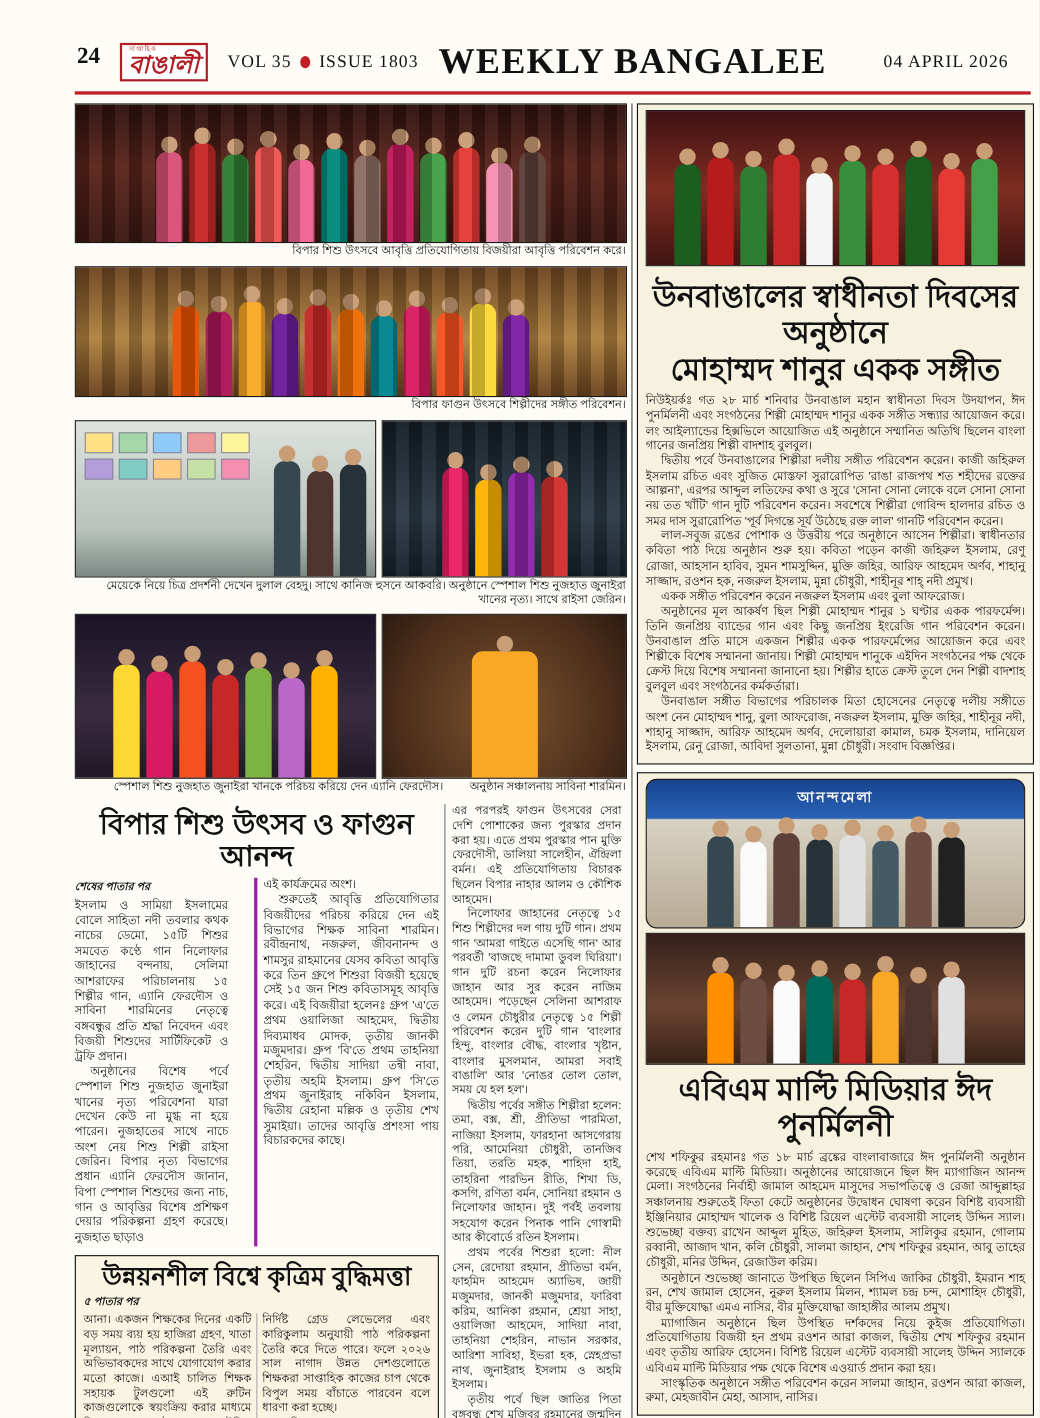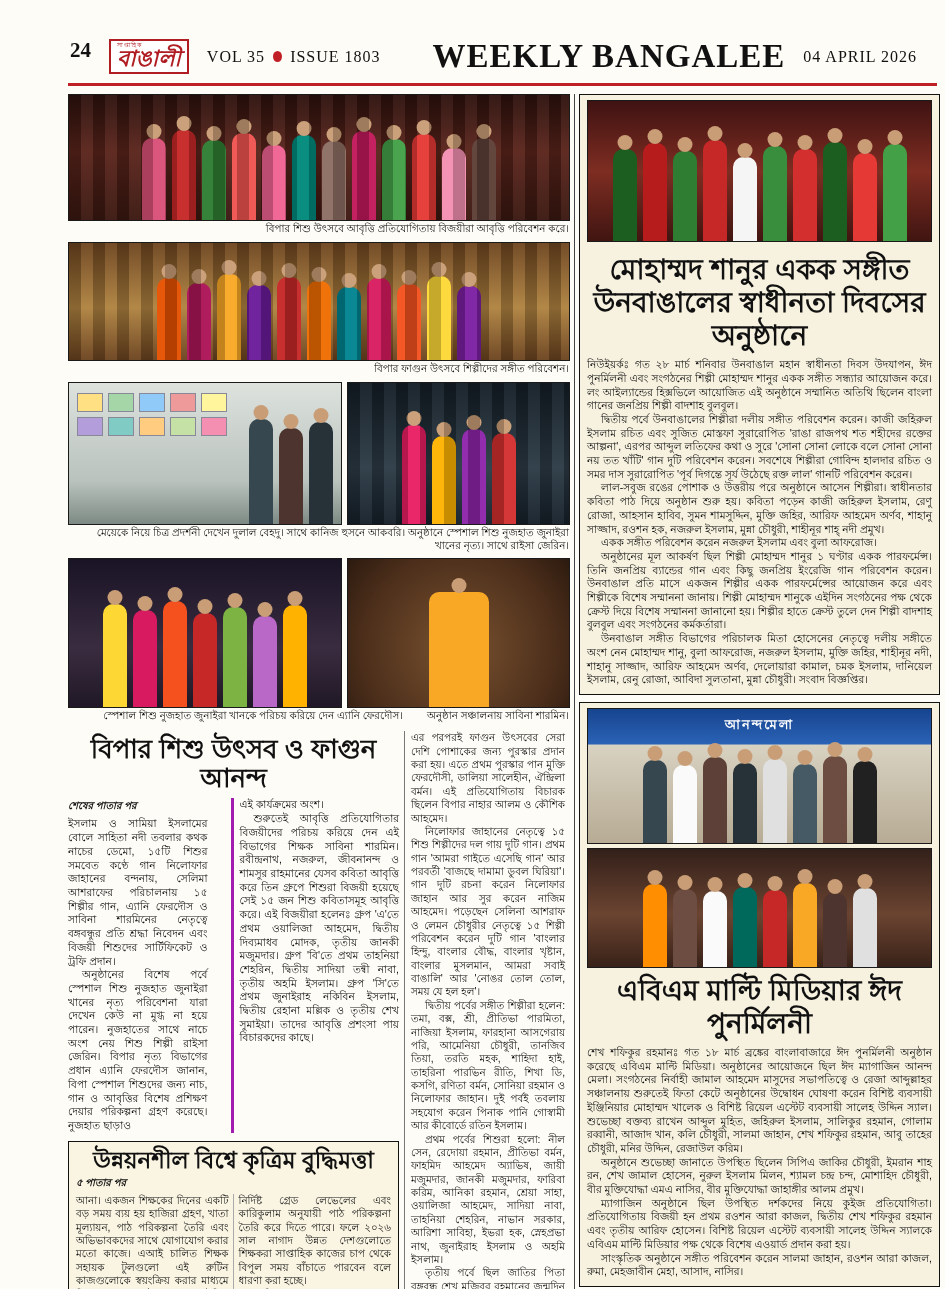--- a/index.html
+++ b/index.html
@@ -10,42 +10,42 @@
     font-family:"Liberation Sans", sans-serif; color:#111;
   }
   
   .hdr { display:flex; align-items:center; padding:38px 10px 6px 70px; gap:18px; }
   .pageno { font-family:"Liberation Serif", serif; font-size:21px; font-weight:bold; align-self:flex-start; }
   .logo { border:2px solid #b01d23; background:#fff; padding:1px 6px 2px; line-height:1; }
   .logo .tag { font-size:6px; color:#b01d23; display:block; letter-spacing:1px; }
   .logo .word { font-size:22px; font-weight:bold; color:#b01d23; font-style:italic; }
   .volissue { font-family:"Liberation Serif", serif; font-size:16px; letter-spacing:1px; display:flex; align-items:center; gap:8px; }
   .reddot { width:9px; height:11px; background:#c11f26; border-radius:50%; display:inline-block; }
-  .masthead { font-family:"Liberation Serif", serif; font-size:33px; font-weight:bold; letter-spacing:1px; flex:1; text-align:right; }
+  .masthead { font-family:"Liberation Serif", serif; font-size:33px; font-weight:bold; letter-spacing:1px; flex:1; text-align:left; }
   .dateline { font-family:"Liberation Serif", serif; font-size:16px; letter-spacing:1px; margin-right:18px; }
   .redrule { height:3px; background:#bf2026; margin:2px 8px 8px 68px; }
   
   .content { display:flex; padding:0 5px 0 68px; align-items:stretch; }
   .lcol { width:502px; }
   .vdiv { width:1px; background:#444; margin:0 4px; }
   .rcol { flex:1; }
   
   .photo { position:relative; border:1px solid #1a1a1a; overflow:hidden; }
   .figs { position:absolute; left:0; right:0; bottom:0; height:100%; display:flex; align-items:flex-end; justify-content:center; gap:6px; padding:0 8px; }
   .fig { display:block; width:24px; height:var(--h,62%); background:var(--c,#888); border-radius:10px 10px 0 0; position:relative; }
   .fig::before { content:''; position:absolute; top:-14px; left:50%; transform:translateX(-50%); width:15px; height:15px; border-radius:50%; background:#c99d76; }
   .bg-curtain { background:linear-gradient(180deg,#2d110d,#5a241b 45%,#3a1710 100%); }
   .bg-curtain::after, .bg-gold::after, .bg-dark::after { content:''; position:absolute; inset:0; background:repeating-linear-gradient(90deg, rgba(0,0,0,.22) 0 12px, rgba(255,255,255,.04) 12px 24px); }
   .bg-gold { background:linear-gradient(180deg,#6e4520,#b08340 55%,#6b431f 100%); }
   .bg-wall { background:linear-gradient(180deg,#dde2dd,#b9c2bd 70%,#7d8a84 100%); }
   .bg-dark { background:linear-gradient(180deg,#141e26,#2c3b46 60%,#16202a 100%); }
   .bg-night { background:linear-gradient(180deg,#191425,#3a2c40 60%,#201826 100%); }
   .bg-close { background:radial-gradient(circle at 50% 60%, #7a5330 0%, #4a2d1a 70%, #2c1a0f 100%); }
   .bg-flag { background:linear-gradient(180deg,#3f1212,#7e2d22 50%,#411511 100%); }
-  .bg-banq { background:linear-gradient(180deg,#17448f 0%,#2a62b5 26%,#d8d2c2 27%,#b7ab94 100%); }
+  .bg-banq { background:linear-gradient(180deg,#17448f 0%,#2a62b5 26%,#d8d2c2 27%,#b7ab94 100%);border-radius:10px; }
   .bg-award { background:linear-gradient(180deg,#33201a,#6b4431 55%,#392218 100%); }
   .art-row { position:absolute; top:10px; left:8px; display:flex; flex-wrap:wrap; gap:5px; width:62%; }
   .art { width:26px; height:19px; border:1px solid #889; display:block; }
   .banner { position:absolute; top:6px; left:50%; transform:translateX(-50%); color:#fff; font-size:13px; font-weight:bold; letter-spacing:2px; }
   .caption { font-size:10.3px; line-height:1.25; padding:2px 1px 6px; color:#101010;text-align:right; }
   .prow { display:flex; gap:5px; }
   
   .artwrap { display:flex; margin-top:2px; }
   .art-left { width:336px; padding-right:5px; }
   .art-right { width:161px; border-left:1px solid #777; padding-left:6px; }
@@ -248,22 +248,22 @@
                 <span class="fig" style="--c:#f5f5f5;--h:60%"></span>
                 <span class="fig" style="--c:#388e3c;--h:68%"></span>
                 <span class="fig" style="--c:#d32f2f;--h:66%"></span>
                 <span class="fig" style="--c:#1b5e20;--h:71%"></span>
                 <span class="fig" style="--c:#e53935;--h:63%"></span>
                 <span class="fig" style="--c:#43a047;--h:69%"></span>
             </div>
           </div>
         </figure>
         <h2 class="head-r">
+          <div>উনবাঙালের স্বাধীনতা দিবসের অনুষ্ঠানে</div>
           <div>মোহাম্মদ শানুর একক সঙ্গীত</div>
-          <div>উনবাঙালের স্বাধীনতা দিবসের অনুষ্ঠানে</div>
         </h2>
         <div class="body">
             <p>নিউইয়র্কঃ গত ২৮ মার্চ শনিবার উনবাঙাল মহান স্বাধীনতা দিবস উদযাপন, ঈদ পুনর্মিলনী এবং সংগঠনের শিল্পী মোহাম্মদ শানুর একক সঙ্গীত সন্ধ্যার আয়োজন করে। লং আইল্যান্ডের হিক্সভিলে আয়োজিত এই অনুষ্ঠানে সম্মানিত অতিথি ছিলেন বাংলা গানের জনপ্রিয় শিল্পী বাদশাহ বুলবুল।</p>
             <p>দ্বিতীয় পর্বে উনবাঙালের শিল্পীরা দলীয় সঙ্গীত পরিবেশন করেন। কাজী জহিরুল ইসলাম রচিত এবং সুজিত মোস্তফা সুরারোপিত 'রাঙা রাজপথ শত শহীদের রক্তের আল্পনা', এরপর আব্দুল লতিফের কথা ও সুরে 'সোনা সোনা লোকে বলে সোনা সোনা নয় তত খাঁটি' গান দুটি পরিবেশন করেন। সবশেষে শিল্পীরা গোবিন্দ হালদার রচিত ও সমর দাস সুরারোপিত 'পূর্ব দিগন্তে সূর্য উঠেছে রক্ত লাল' গানটি পরিবেশন করেন।</p>
             <p>লাল-সবুজ রঙের পোশাক ও উত্তরীয় পরে অনুষ্ঠানে আসেন শিল্পীরা। স্বাধীনতার কবিতা পাঠ দিয়ে অনুষ্ঠান শুরু হয়। কবিতা পড়েন কাজী জহিরুল ইসলাম, রেণু রোজা, আহসান হাবিব, সুমন শামসুদ্দিন, মুক্তি জহির, আরিফ আহমেদ অর্ণব, শাহানু সাজ্জাদ, রওশন হক, নজরুল ইসলাম, মুন্না চৌধুরী, শাহীনূর শাহ্ নদী প্রমুখ।</p>
             <p>একক সঙ্গীত পরিবেশন করেন নজরুল ইসলাম এবং বুলা আফরোজ।</p>
             <p>অনুষ্ঠানের মূল আকর্ষণ ছিল শিল্পী মোহাম্মদ শানুর ১ ঘণ্টার একক পারফর্মেন্স। তিনি জনপ্রিয় ব্যান্ডের গান এবং কিছু জনপ্রিয় ইংরেজি গান পরিবেশন করেন। উনবাঙাল প্রতি মাসে একজন শিল্পীর একক পারফর্মেন্সের আয়োজন করে এবং শিল্পীকে বিশেষ সম্মাননা জানায়। শিল্পী মোহাম্মদ শানুকে এইদিন সংগঠনের পক্ষ থেকে ক্রেস্ট দিয়ে বিশেষ সম্মাননা জানানো হয়। শিল্পীর হাতে ক্রেস্ট তুলে দেন শিল্পী বাদশাহ বুলবুল এবং সংগঠনের কর্মকর্তারা।</p>
             <p>উনবাঙাল সঙ্গীত বিভাগের পরিচালক মিতা হোসেনের নেতৃত্বে দলীয় সঙ্গীতে অংশ নেন মোহাম্মদ শানু, বুলা আফরোজ, নজরুল ইসলাম, মুক্তি জহির, শাহীনূর নদী, শাহানু সাজ্জাদ, আরিফ আহমেদ অর্ণব, দেলোয়ারা কামাল, চমক ইসলাম, দানিয়েল ইসলাম, রেনু রোজা, আবিদা সুলতানা, মুন্না চৌধুরী। সংবাদ বিজ্ঞপ্তির।</p>
           </div>
       </div>

